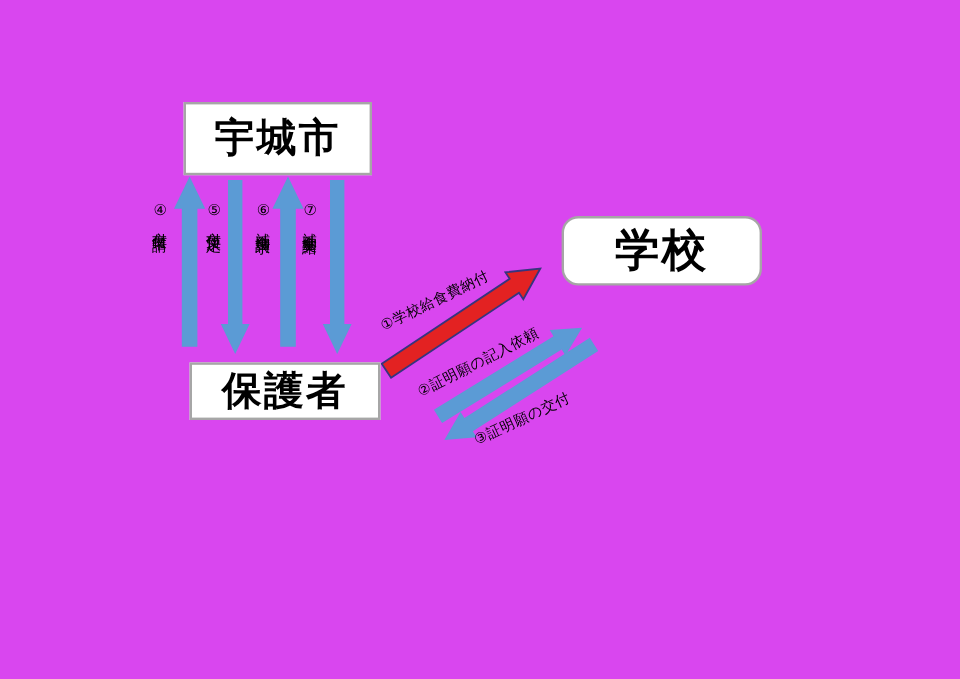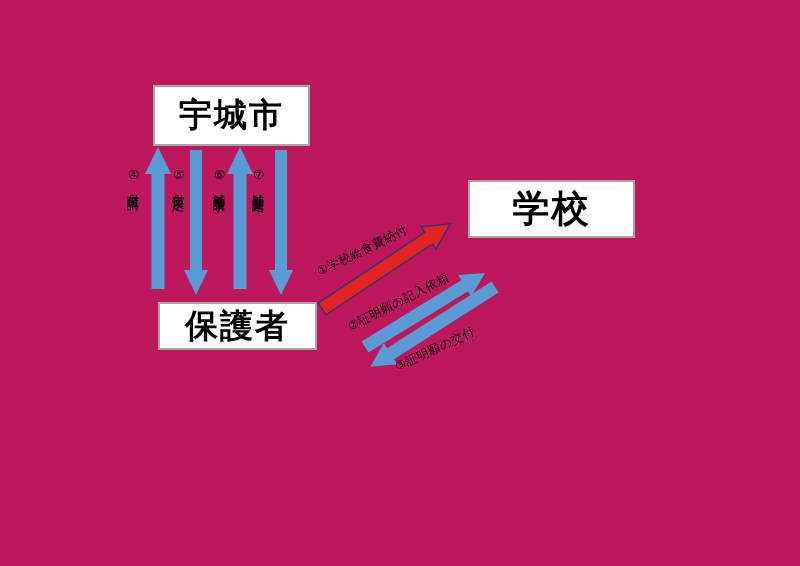--- a/index.html
+++ b/index.html
@@ -10,21 +10,21 @@
   body {
     width: 800px;
     height: 566px;
     font-family: "Liberation Sans", "DejaVu Sans", sans-serif;
     color: #000000;
   }
   .canvas {
     position: relative;
     width: 800px;
     height: 566px;
-    background: #be185d;
+    background: #d946ef;
     overflow: hidden;
   }
   .arrow-layer {
     position: absolute;
     left: 0;
     top: 0;
     width: 800px;
     height: 566px;
   }
   .node {
@@ -47,20 +47,21 @@
   .node-guardian {
     left: 158px; top: 302px;
     width: 159px; height: 48px;
     font-size: 33px;
     text-align: center;
   }
   .node-school {
     left: 468px; top: 180px;
     width: 167px; height: 58px;
     font-size: 37px;
+    border-radius: 14px;
   }
   .vlabel {
     position: absolute;
     writing-mode: vertical-rl;
     text-orientation: upright;
     font-size: 12.5px;
     line-height: 14px;
     letter-spacing: 1.5px;
     white-space: nowrap;
     color: #000000;

